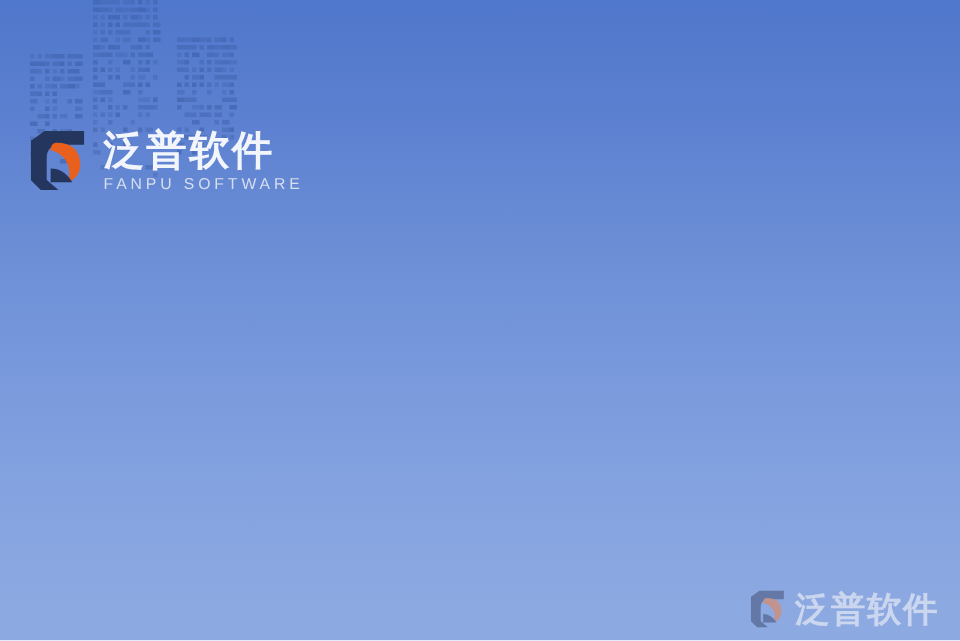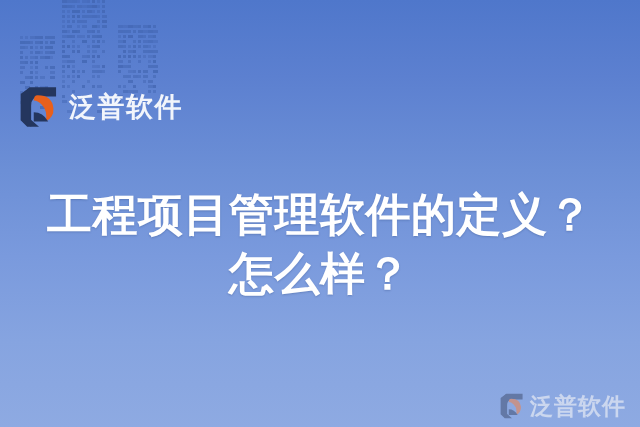--- a/index.html
+++ b/index.html
@@ -437,27 +437,24 @@
 
   <div class="logo-lockup">
     <svg class="logo-mark" viewBox="0 0 64 64">
       <path d="M18 2 L58 2 L58 16 L34 16 Q20 16 20 30 L20 62 L6 52 L6 14 Z" fill="#24365E"></path>
       <path d="M4 12 L18 2 L18 50 L32 62 L14 62 L4 52 Z" fill="#24365E"></path>
       <path d="M30 14 Q52 14 54 34 Q55 48 42 54 Q46 38 36 28 Q30 22 24 22 Q24 14 30 14 Z" fill="#E8601C"></path>
       <path d="M24 40 Q38 40 46 54 L24 54 Z" fill="#24365E"></path>
     </svg>
     <div class="logo-wordmark">
       <span class="logo-cn">泛普软件</span>
+      <span class="logo-en">FANPU SOFTWARE</span>
     </div>
   </div>
 
-  <div class="headline">
-    <span class="line">工程项目管理软件的定义？</span>
-    <span class="line">怎么样？</span>
-  </div>
 
   <div class="watermark">
     <div class="wm-row">
       <svg class="wm-mark" viewBox="0 0 64 64">
         <path d="M18 2 L58 2 L58 16 L34 16 Q20 16 20 30 L20 62 L6 52 L6 14 Z" fill="#54668F"></path>
         <path d="M4 12 L18 2 L18 50 L32 62 L14 62 L4 52 Z" fill="#54668F"></path>
         <path d="M30 14 Q52 14 54 34 Q55 48 42 54 Q46 38 36 28 Q30 22 24 22 Q24 14 30 14 Z" fill="#D98B6E"></path>
         <path d="M24 40 Q38 40 46 54 L24 54 Z" fill="#54668F"></path>
       </svg>
       <span class="wm-cn">泛普软件</span>

